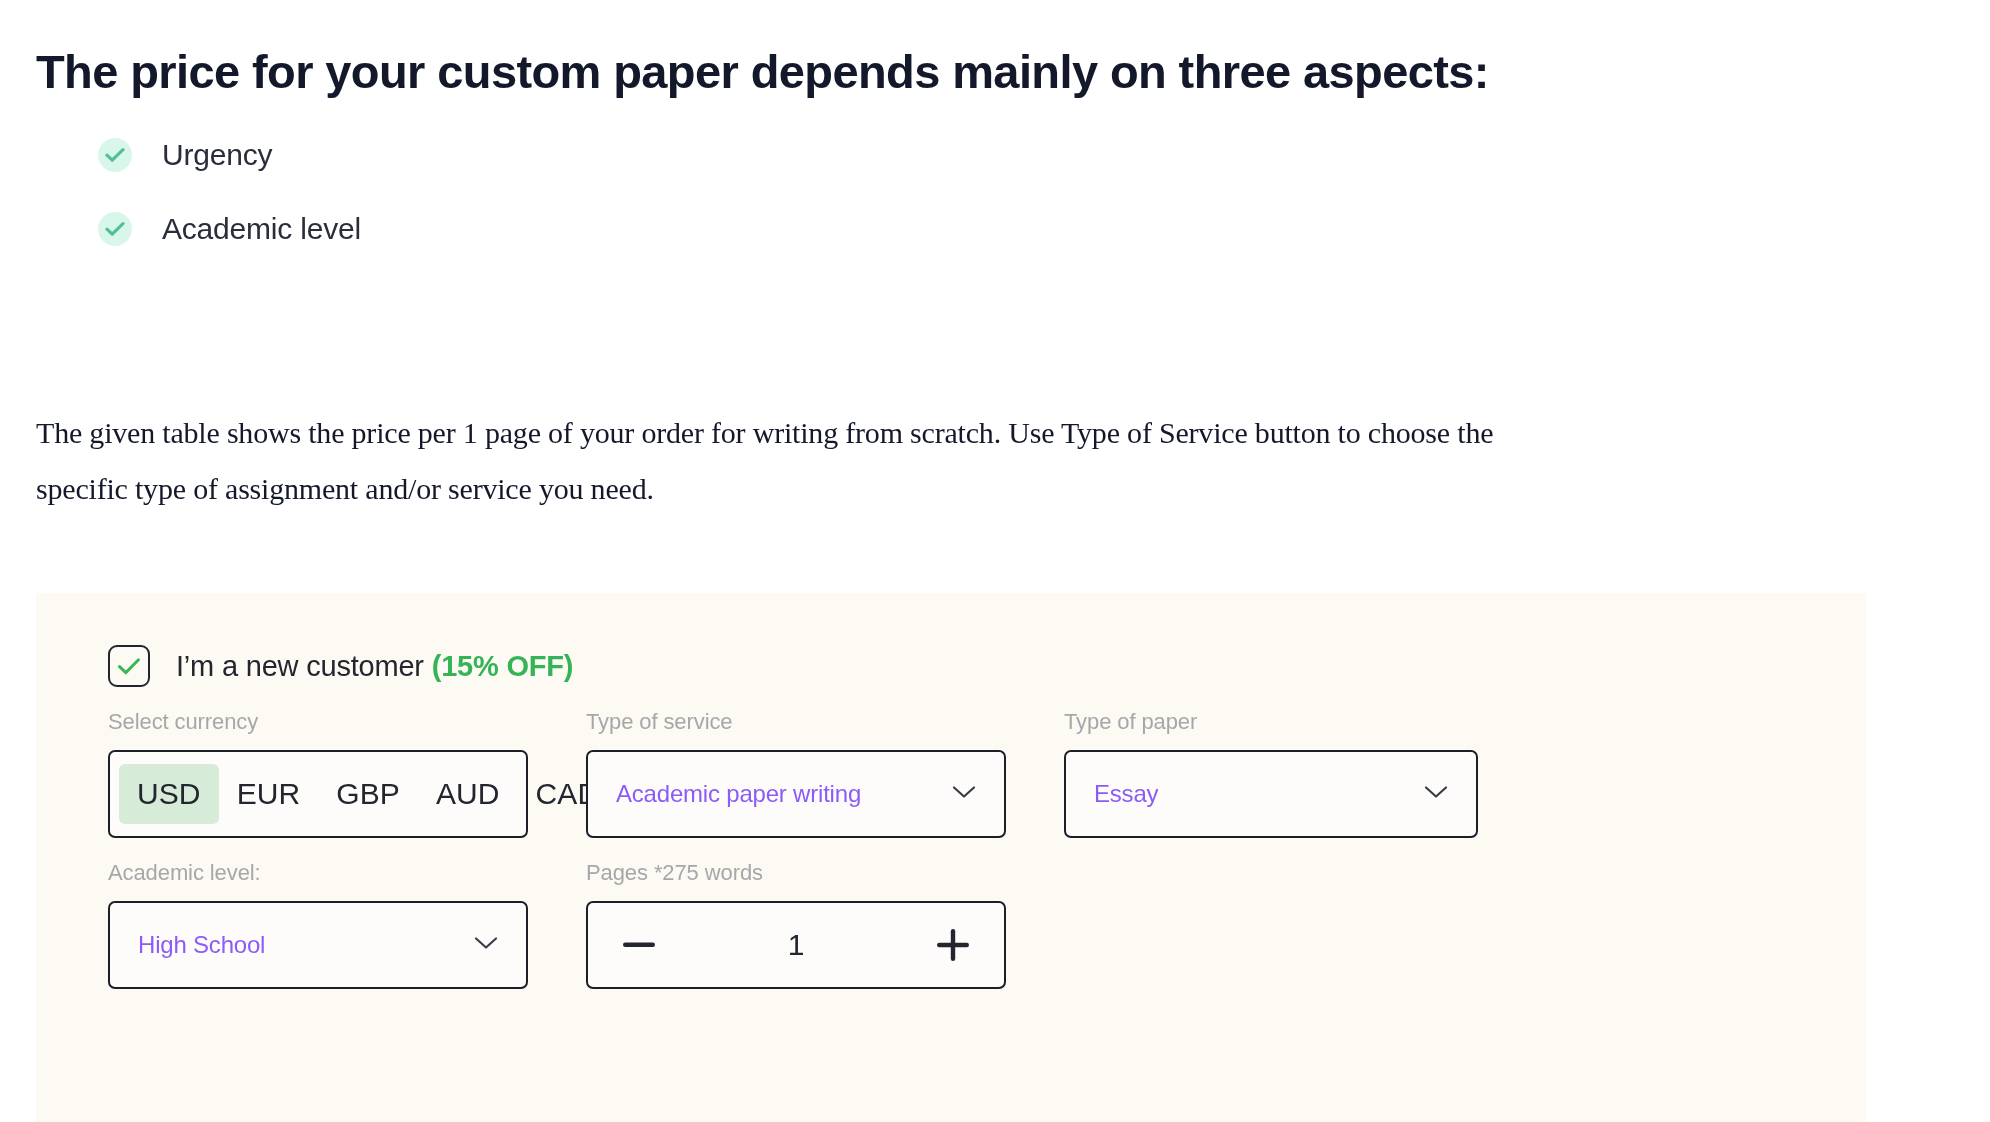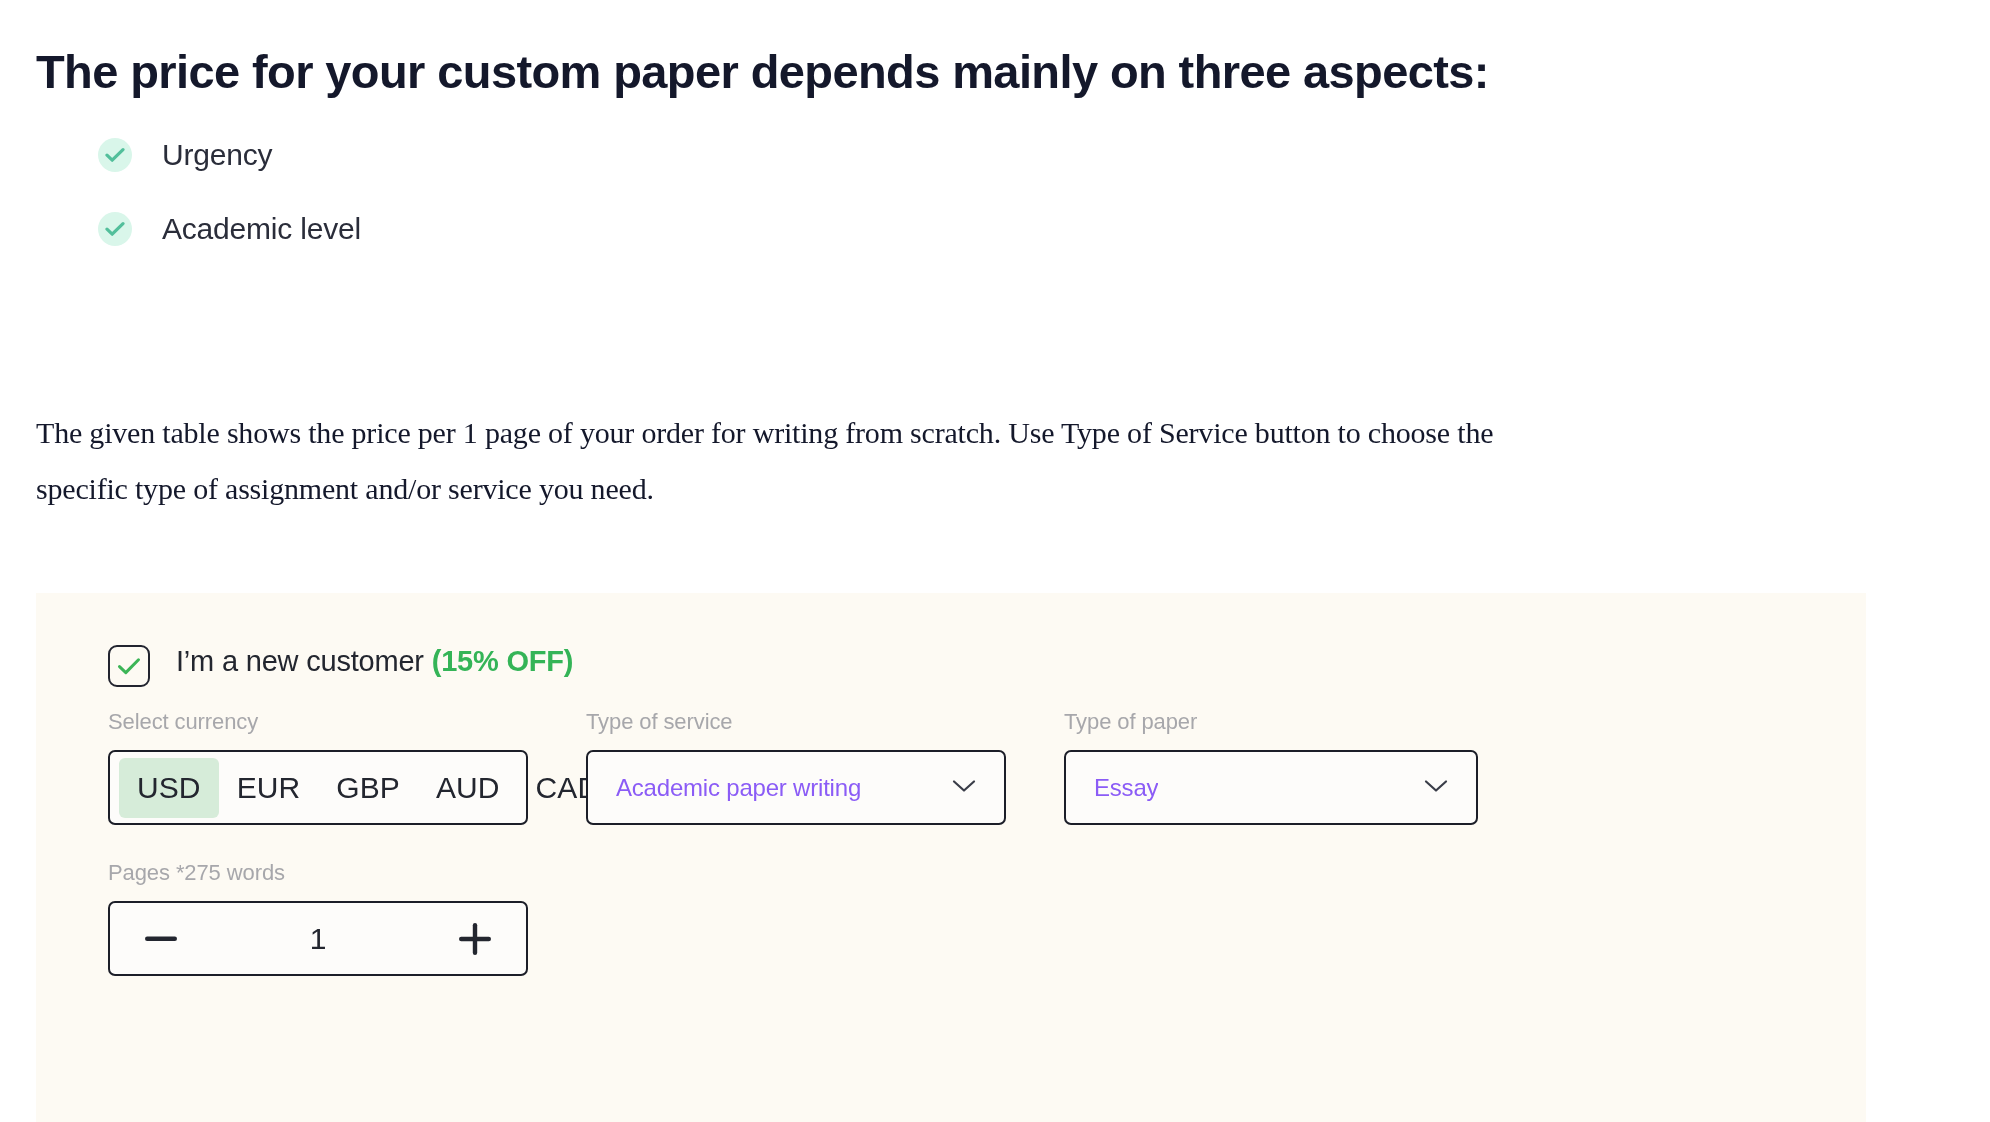--- a/index.html
+++ b/index.html
@@ -86,21 +86,21 @@
     width: 1830px;
     height: 529px;
     background: #fdfaf3;
   }
 
   .newcustomer-row {
     position: absolute;
     left: 72px;
     top: 52px;
     display: flex;
-    align-items: flex-start;
+    align-items: center;
   }
   .checkbox {
     width: 42px;
     height: 42px;
     border: 2.5px solid #22242f;
     border-radius: 9px;
     background: #fdfaf3;
     display: flex;
     align-items: center;
     justify-content: center;
@@ -138,21 +138,21 @@
     margin-bottom: 11px;
     height: 30px;
     white-space: nowrap;
   }
 
   .control {
     box-sizing: border-box;
     border: 2.5px solid #1c1e28;
     border-radius: 7px;
     background: #fdfcfa;
-    height: 75px;
+    height: 88px;
     display: flex;
     align-items: center;
     position: relative;
   }
 
   
   .currency-box {
     width: 420px;
     padding: 0 9px;
     justify-content: flex-start;
@@ -286,20 +286,31 @@
                 <path d="M2 2.5 L12 11.5 L22 2.5" fill="none" stroke="#3a3d48" stroke-width="2.2" stroke-linecap="round" stroke-linejoin="round"></path>
               </svg>
           </span>
         </div>
       </div>
 
     </div>
 
     <div class="form-row row-2">
 
+      <div class="field">
+        <div class="field-label">Academic level:</div>
+        <div class="control select-box sel-w-level">
+          <span class="select-value">High School</span>
+          <span class="chev">
+            <svg width="24" height="14" viewBox="0 0 24 14">
+                <path d="M2 2.5 L12 11.5 L22 2.5" fill="none" stroke="#3a3d48" stroke-width="2.2" stroke-linecap="round" stroke-linejoin="round"></path>
+              </svg>
+          </span>
+        </div>
+      </div>
 
       <div class="field">
         <div class="field-label">Pages *275 words</div>
         <div class="control stepper-box">
           <span class="step-btn">
             <svg width="34" height="8" viewBox="0 0 34 8">
                 <rect x="1" y="1.5" width="32" height="4.4" rx="2.2" fill="#23262f"></rect>
               </svg>
           </span>
           <span class="step-val">1</span>

